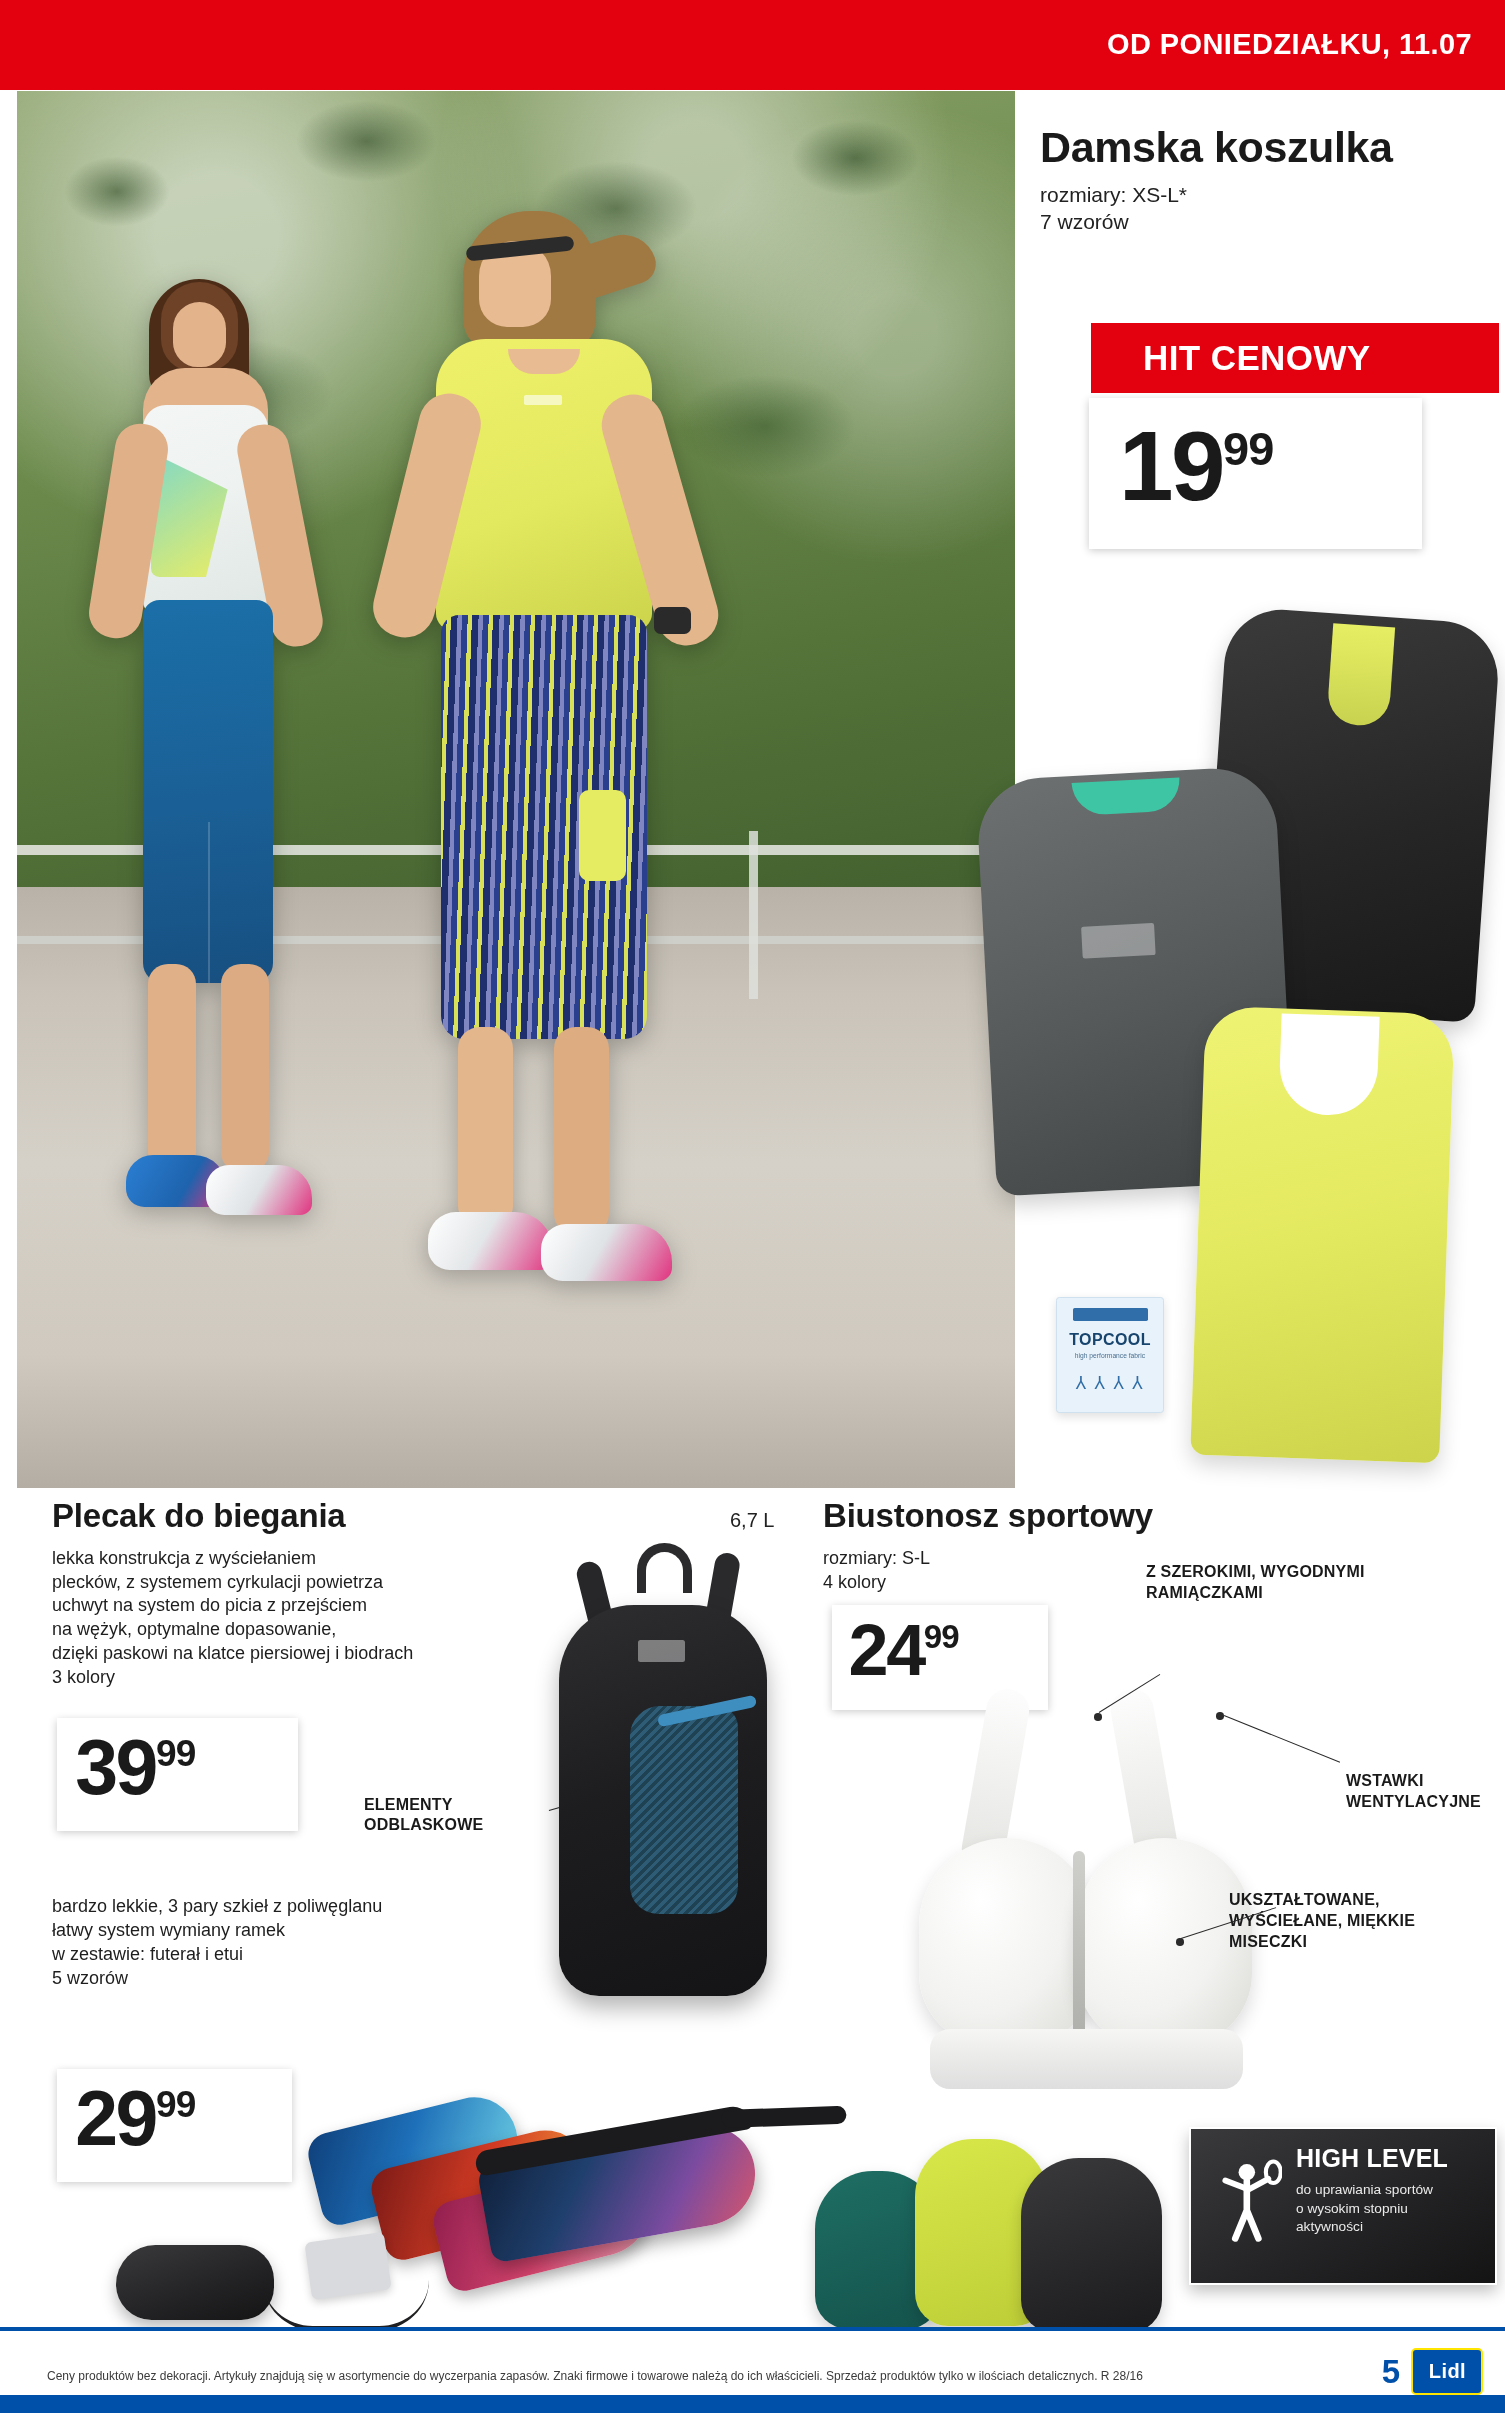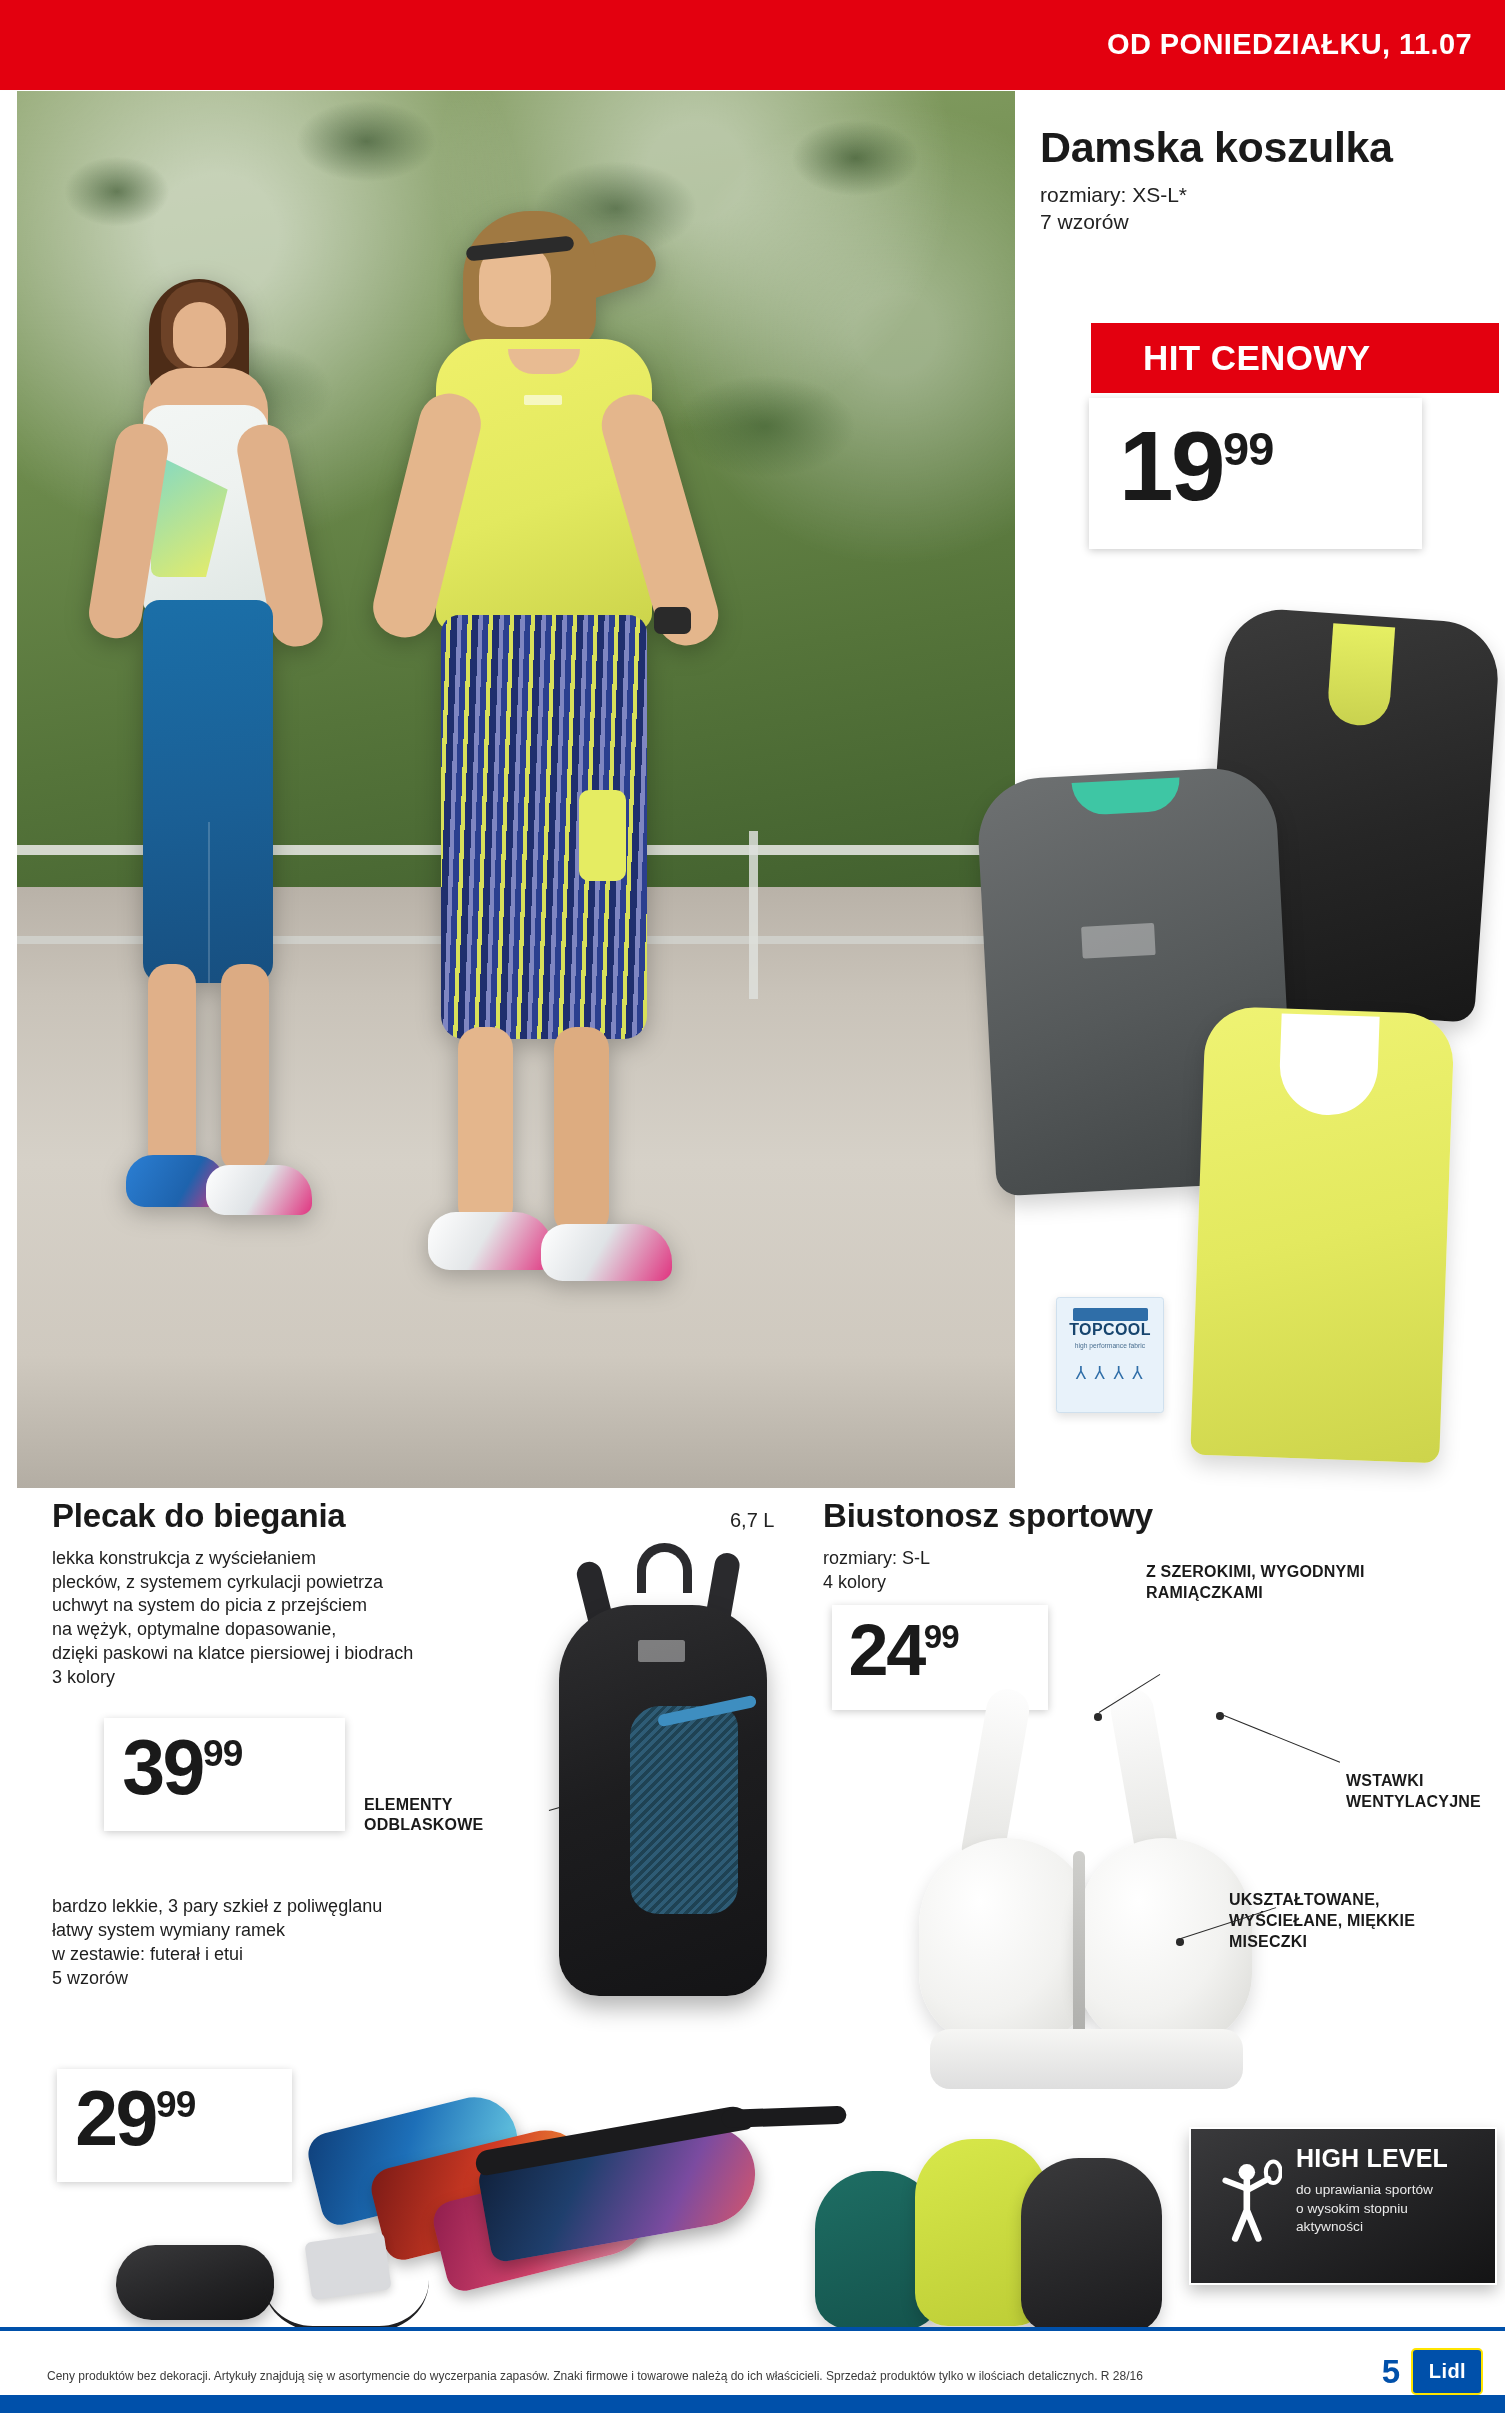--- a/index.html
+++ b/index.html
@@ -165,21 +165,21 @@
     letter-spacing: -2.5px;
   }
   .price-box .dec {
     font-size: 47px;
     font-weight: bold;
     line-height: 1;
     margin-top: 5px;
     letter-spacing: -0.8px;
   }
   .price-hero { left: 1089px; top: 398px; width: 333px; height: 151px; padding: 21.6px 0 0 30px; }
-  .price-plecak { left: 57px; top: 1718px; width: 241px; height: 113px; padding: 13.3px 0 0 18.3px; margin-left: 47px; }
+  .price-plecak { left: 57px; top: 1718px; width: 241px; height: 113px; padding: 13.3px 0 0 18.3px; }
   .price-plecak .int { font-size: 77px; }
   .price-plecak .dec { font-size: 37px; margin-top: 3.3px; }
   .price-okulary { left: 57px; top: 2069px; width: 235px; height: 113px; padding: 13.3px 0 0 18.3px; }
   .price-okulary .int { font-size: 77px; }
   .price-okulary .dec { font-size: 37px; margin-top: 3.3px; }
   .price-biusto { left: 832px; top: 1605px; width: 216px; height: 105px; padding: 11.6px 0 0 16.6px; }
   .price-biusto .int { font-size: 72px; }
   .price-biusto .dec { font-size: 33px; margin-top: 3.3px; }
 
   
@@ -220,21 +220,21 @@
     width: 98px; height: 100px; background:#ffffff; border-radius: 0 0 50px 50px;
   }
   .topcool-tag {
     position: absolute; left: 1056px; top: 1297px; width: 108px; height: 116px;
     background: #e8f2fa; border: 1.7px solid #cfe0ee; border-radius: 3.3px;
     display: flex; flex-direction: column; align-items: center; justify-content: flex-start;
     padding-top: 10px;
     box-shadow: 0 3.3px 10px rgba(0,0,0,0.12);
   }
   .topcool-tag .bar { width: 75px; height: 13.3px; background: #2f6ea8; border-radius: 1.7px; }
-  .topcool-tag .tc { font-size: 16px; font-weight: bold; color: #17456e; margin-top: 0; letter-spacing: 0.4px; }
+  .topcool-tag .tc { font-size: 16px; font-weight: bold; color: #17456e; margin-top: 10px; letter-spacing: 0.4px; }
   .topcool-tag .sm { font-size: 6.7px; color: #4a6f90; margin-top: 2.5px; }
   .topcool-tag .figs { margin-top: 10px; font-size: 18.3px; color: #2f6ea8; letter-spacing: 1.7px; }
 
   
   .sect-title { font-size: 33px; font-weight: bold; margin: 0 0 11.6px 0; letter-spacing: -0.2px; }
   .sect-desc { font-size: 18px; line-height: 1.33; color: #1e1e1e; }
 
   .plecak-block { position: absolute; left: 52px; top: 1497px; width: 482px; }
   .okulary-block { position: absolute; left: 52px; top: 1895px; width: 516px; }
 

